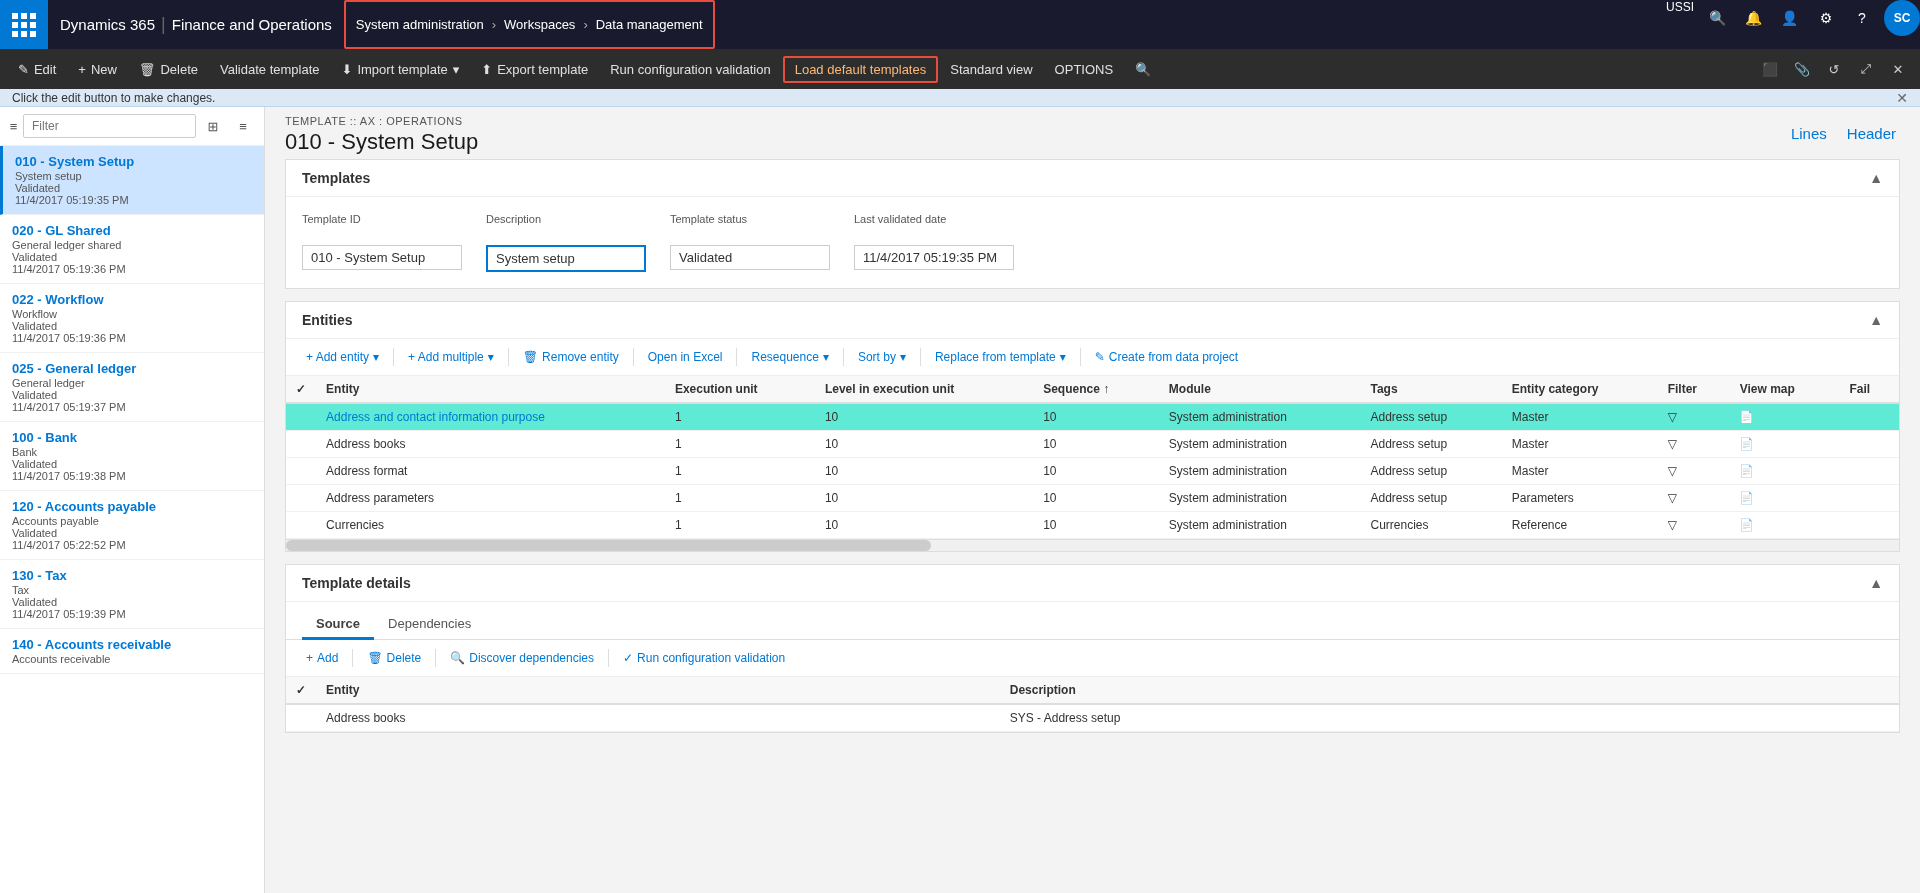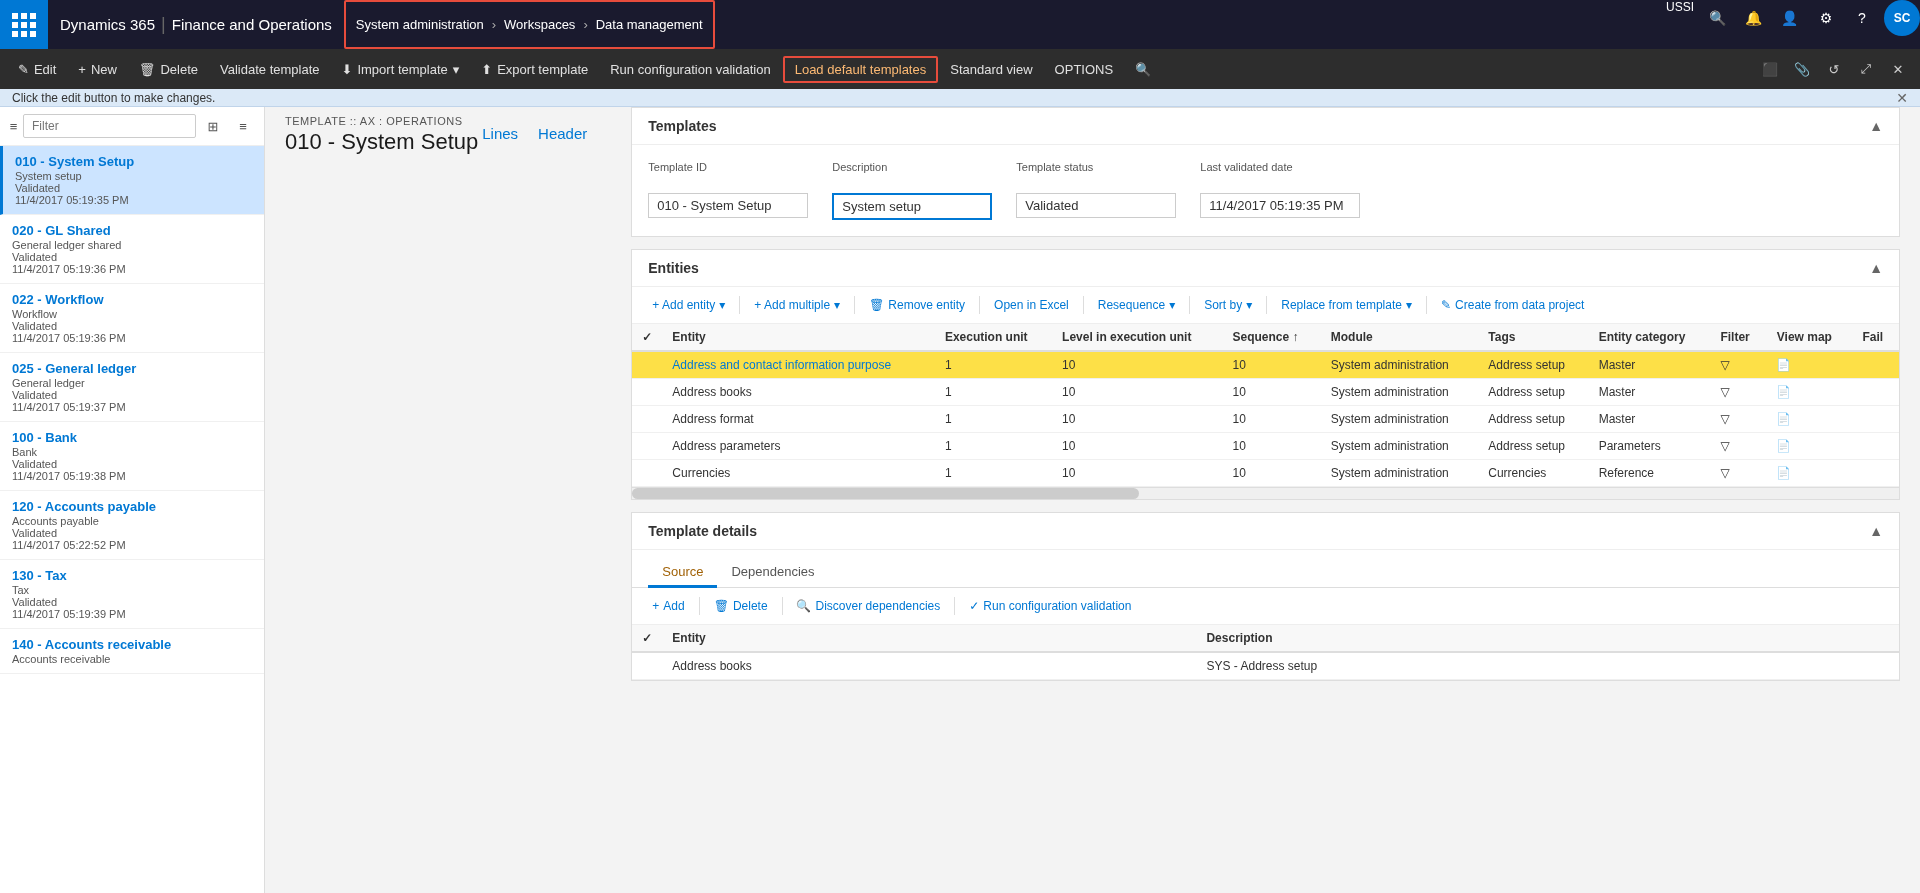--- a/index.html
+++ b/index.html
@@ -208,21 +208,21 @@
     .sidebar-item.active { background: #cce4ff; border-left: 3px solid #0078d4; }
     .sidebar-item-title { font-weight: 600; font-size: 13px; color: #0078d4; }
     .sidebar-item-sub { font-size: 11px; color: #555; margin-top: 1px; }
     .sidebar-item-status { font-size: 11px; color: #555; }
     .sidebar-item-date { font-size: 11px; color: #555; }
 
     
     .content-area {
       flex: 1;
       display: flex;
-      flex-direction: row;
+      flex-direction: column;
       overflow: hidden;
       background: #f3f3f3;
     }
 
     
     .content-header {
       background: #f3f3f3;
       padding: 8px 20px 4px 20px;
       display: flex;
       align-items: flex-start;
@@ -348,43 +348,43 @@
       color: #333;
       font-weight: 600;
       font-size: 12px;
       white-space: nowrap;
     }
     .data-table td {
       padding: 6px 10px;
       border-bottom: 1px solid #f0f0f0;
       color: #333;
     }
-    .data-table tr.active-row { background: #fde047; }
+    .data-table tr.active-row { background: #5eead4; }
     .data-table td.link { color: #0078d4; cursor: pointer; }
     .check-col { width: 30px; text-align: center; }
 
     
     .details-tabs {
       display: flex;
       gap: 0;
       padding: 8px 16px 0 16px;
       border-bottom: 1px solid #ddd;
     }
     .details-tab {
       padding: 6px 14px;
       cursor: pointer;
       font-size: 13px;
       color: #555;
       border-bottom: 3px solid transparent;
       margin-bottom: -1px;
     }
     .details-tab.active {
-      color: #a16207;
+      color: #404040;
       border-bottom-color: #0078d4;
-      font-weight: 400;
+      font-weight: 700;
     }
     .details-toolbar {
       display: flex;
       align-items: center;
       gap: 2px;
       padding: 8px 12px;
       border-bottom: 1px solid #eee;
     }
     .scrollbar-area {
       overflow-x: auto;

